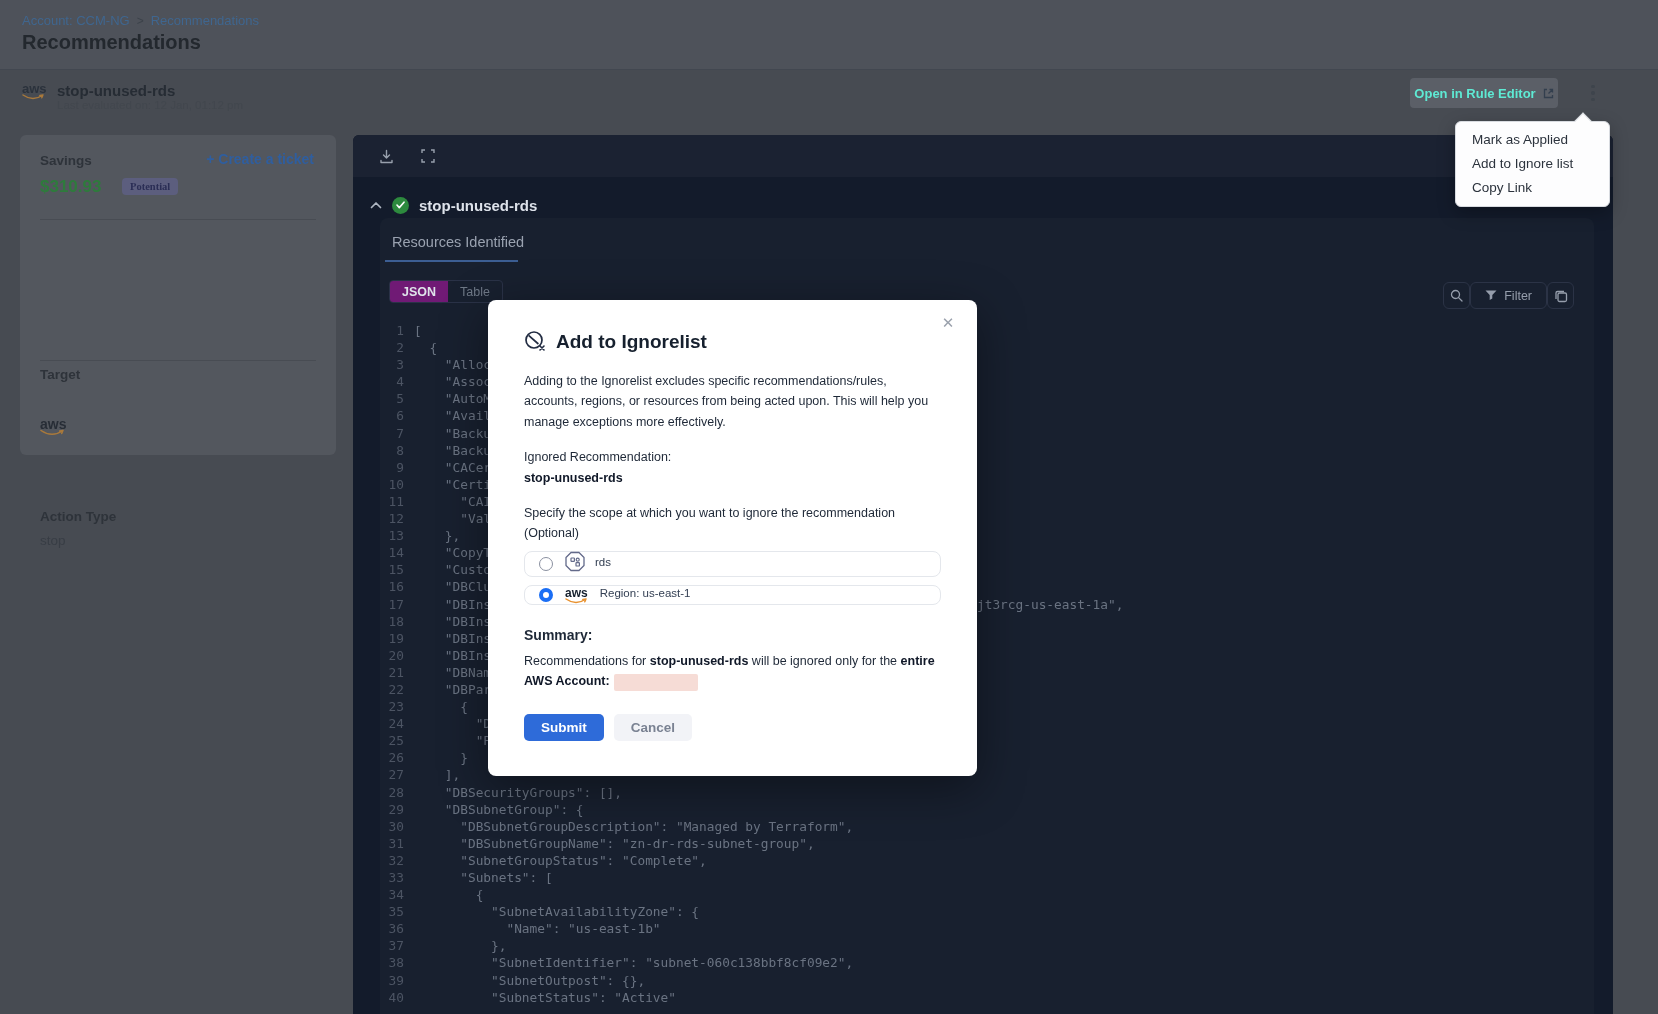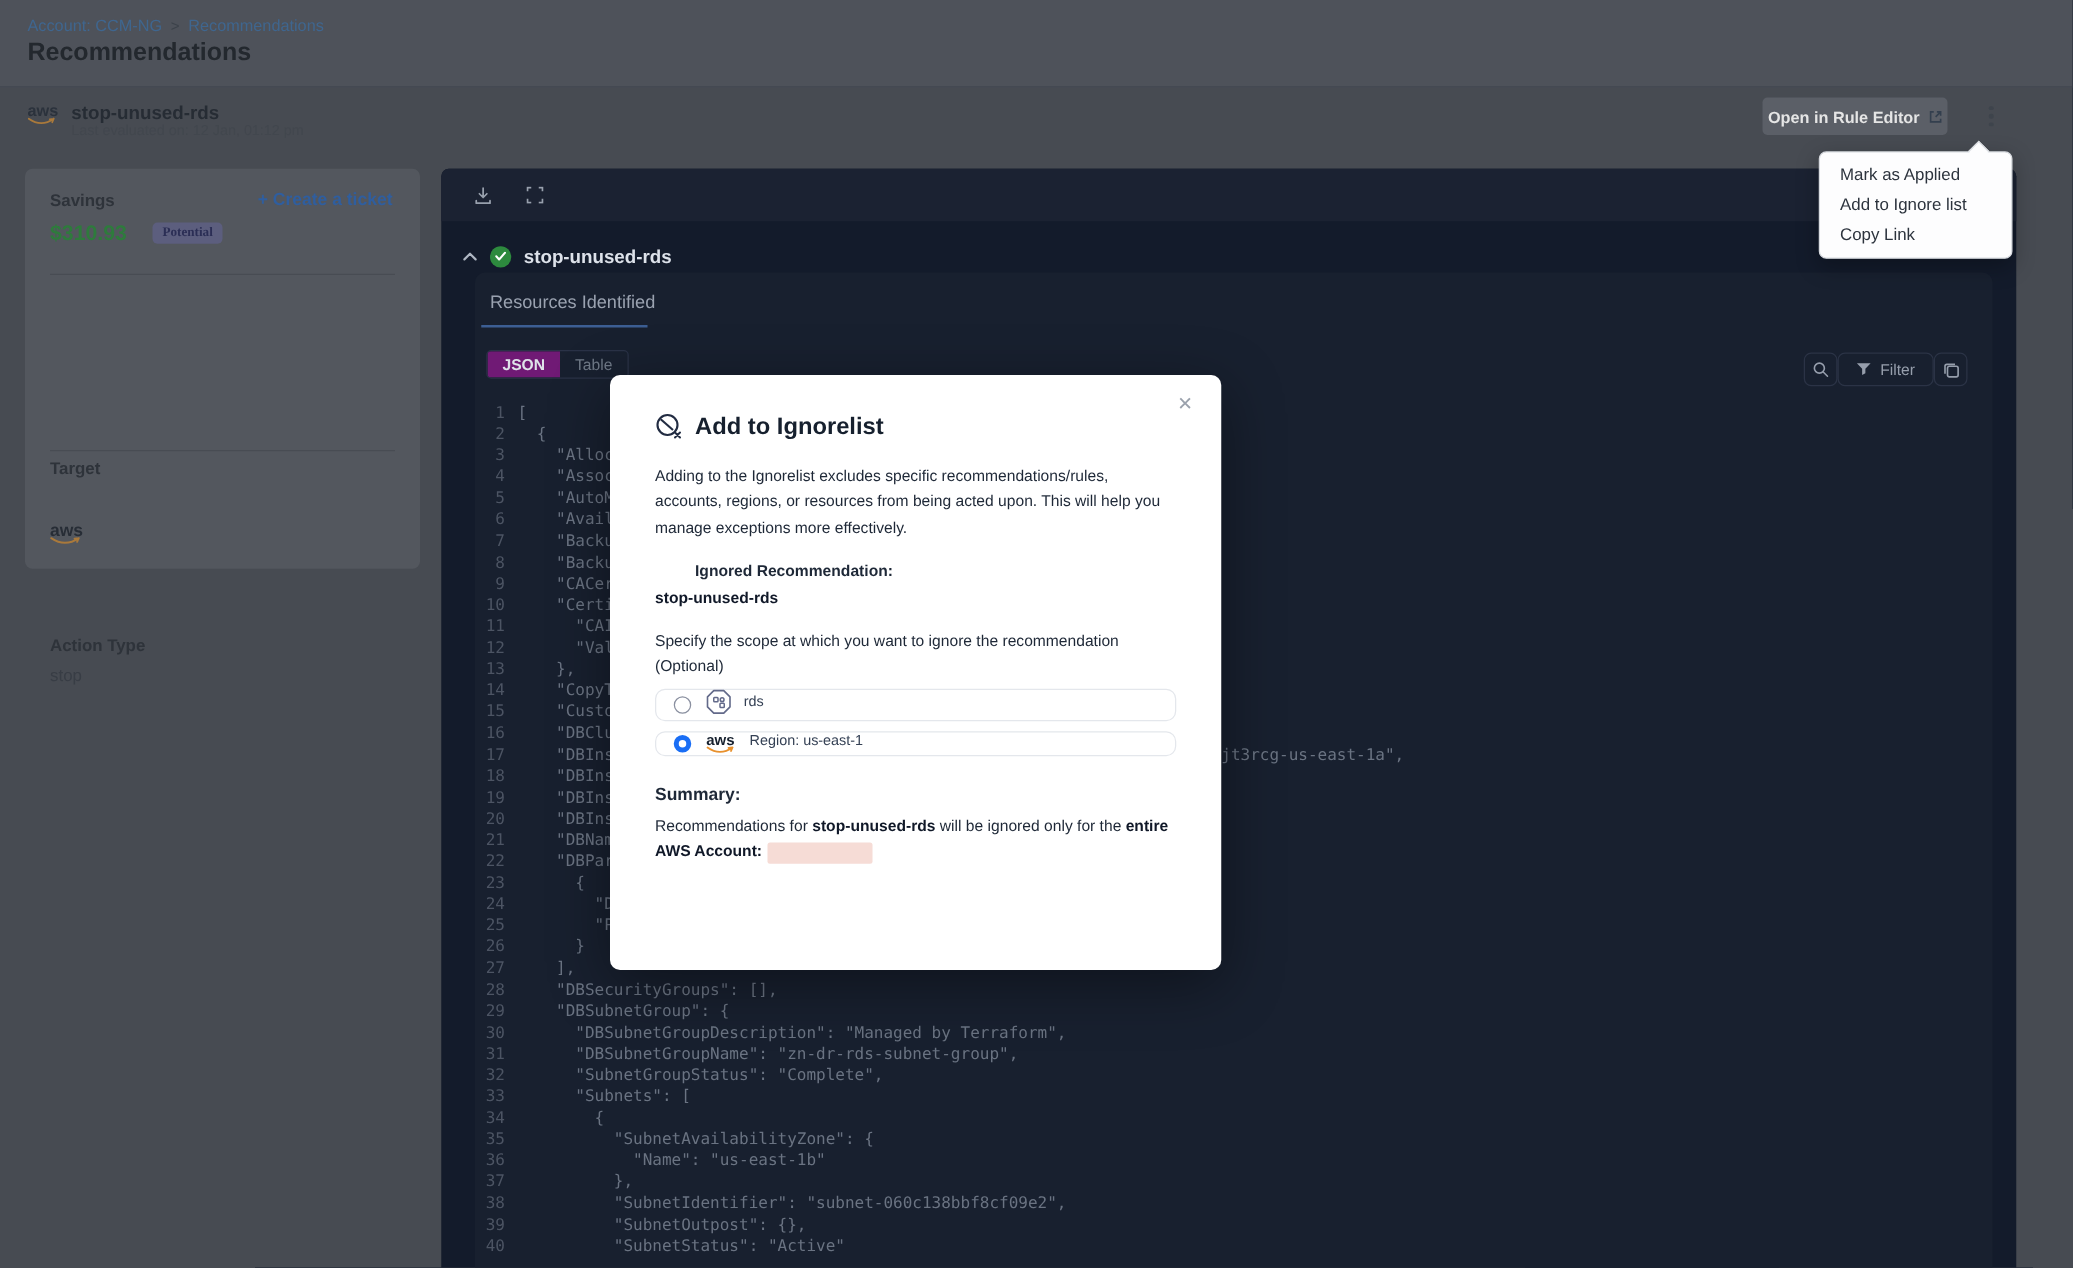--- a/index.html
+++ b/index.html
@@ -22,21 +22,21 @@
   .subheader { position:absolute; left:0; top:70px; width:1658px; height:58px; }
   .aws-logo { display:inline-block; position:relative; font-weight:bold; line-height:1; }
   .aws-logo svg { position:absolute; left:0; bottom:-6px; }
   .aws-dim { color:#2b323c; font-size:13px; }
   .rec-name { position:absolute; left:57px; top:12px; font-size:15px; font-weight:bold; color:#262c34; }
   .rec-sub  { position:absolute; left:57px; top:29px; font-size:11.5px; color:#42474e; }
   .hdr-aws { position:absolute; left:22px; top:12px; }
   .open-rule-btn {
     position:absolute; left:1410px; top:8px; width:148px; height:30px;
     background:#5b5f67; border-radius:4px; border:none; cursor:pointer;
-    font-family:inherit; font-size:13px; font-weight:bold; color:#e5e5e5;
+    font-family:inherit; font-size:13px; font-weight:bold; color:#5eead4;
     display:flex; align-items:center; justify-content:center; gap:7px;
   }
   .kebab { position:absolute; left:1580px; top:8px; width:26px; height:30px;
     display:flex; flex-direction:column; align-items:center; justify-content:center; gap:3px; cursor:pointer; }
   .kebab i { width:3.5px; height:3.5px; border-radius:50%; background:#3e444c; }
 
   
   .savings-card {
     position:absolute; left:20px; top:135px; width:316px; height:320px;
     background:var(--card-bg); border-radius:6px;
@@ -100,21 +100,21 @@
 
   
   .modal { position:absolute; left:488px; top:300px; width:489px; height:476px;
     background:#ffffff; border-radius:8px; box-shadow:0 12px 48px rgba(0,0,0,0.4);
     padding:30px 36px; z-index:60; }
   .modal-close { position:absolute; right:18px; top:12px; font-size:15px; color:#9aa1ac; cursor:pointer;
     width:22px; height:22px; display:flex; align-items:center; justify-content:center; }
   .modal-title-row { display:flex; align-items:center; gap:9px; }
   .modal-title { font-size:19px; font-weight:bold; color:#16202e; }
   .modal-desc { margin-top:18px; font-size:12.5px; line-height:1.62; color:#1e2837; white-space:pre-line; }
-  .ignored-label { margin-top:18px; font-size:12.5px; font-weight:bold; color:#1e2837;margin-left:32px; }
+  .ignored-label { margin-top:18px; font-size:12.5px; font-weight:normal; color:#1e2837; }
   .ignored-value { margin-top:7px; font-size:12.5px; font-weight:bold; color:#101828; }
   .scope-label { margin-top:18px; font-size:12.5px; line-height:1.6; color:#1e2837; white-space:pre-line; }
   .scope-cards { margin-top:8px; display:flex; gap:8px;flex-direction:column; }
   .scope-card { flex:1; height:72px; border:1px solid #e4e7ec; border-radius:8px; position:relative; cursor:pointer;
     display:flex; align-items:center; padding:0 10px 0 14px; }
   .radio { width:14px; height:14px; border-radius:50%; flex:0 0 auto; }
   .radio.off { border:1.5px solid #8a90a0; background:#fff; }
   .radio.on { border:4.5px solid var(--radio-blue); background:#fff; }
   .scope-mid { margin-left:8px; position:relative; top:-4px; }
   .redact { background:var(--redact-pink); height:18px; border-radius:2px; }
@@ -342,13 +342,17 @@
         <span class="redact" style="width:85px"></span>
         <div class="scope-sub">Region: us-east-1</div>
       </span>
     </div>
   </div>
 
   <div class="summary-label">Summary:</div>
   <div class="summary-text"><span>Recommendations for </span><b>stop-unused-rds</b><span> will be ignored only for the </span><b>entire
 AWS Account:</b><span class="redact-inline"></span></div>
 
+  <div class="modal-actions">
+    <button class="btn btn-primary">Submit</button>
+    <button class="btn btn-secondary">Cancel</button>
+  </div>
 </div>
 
 </body></html>

